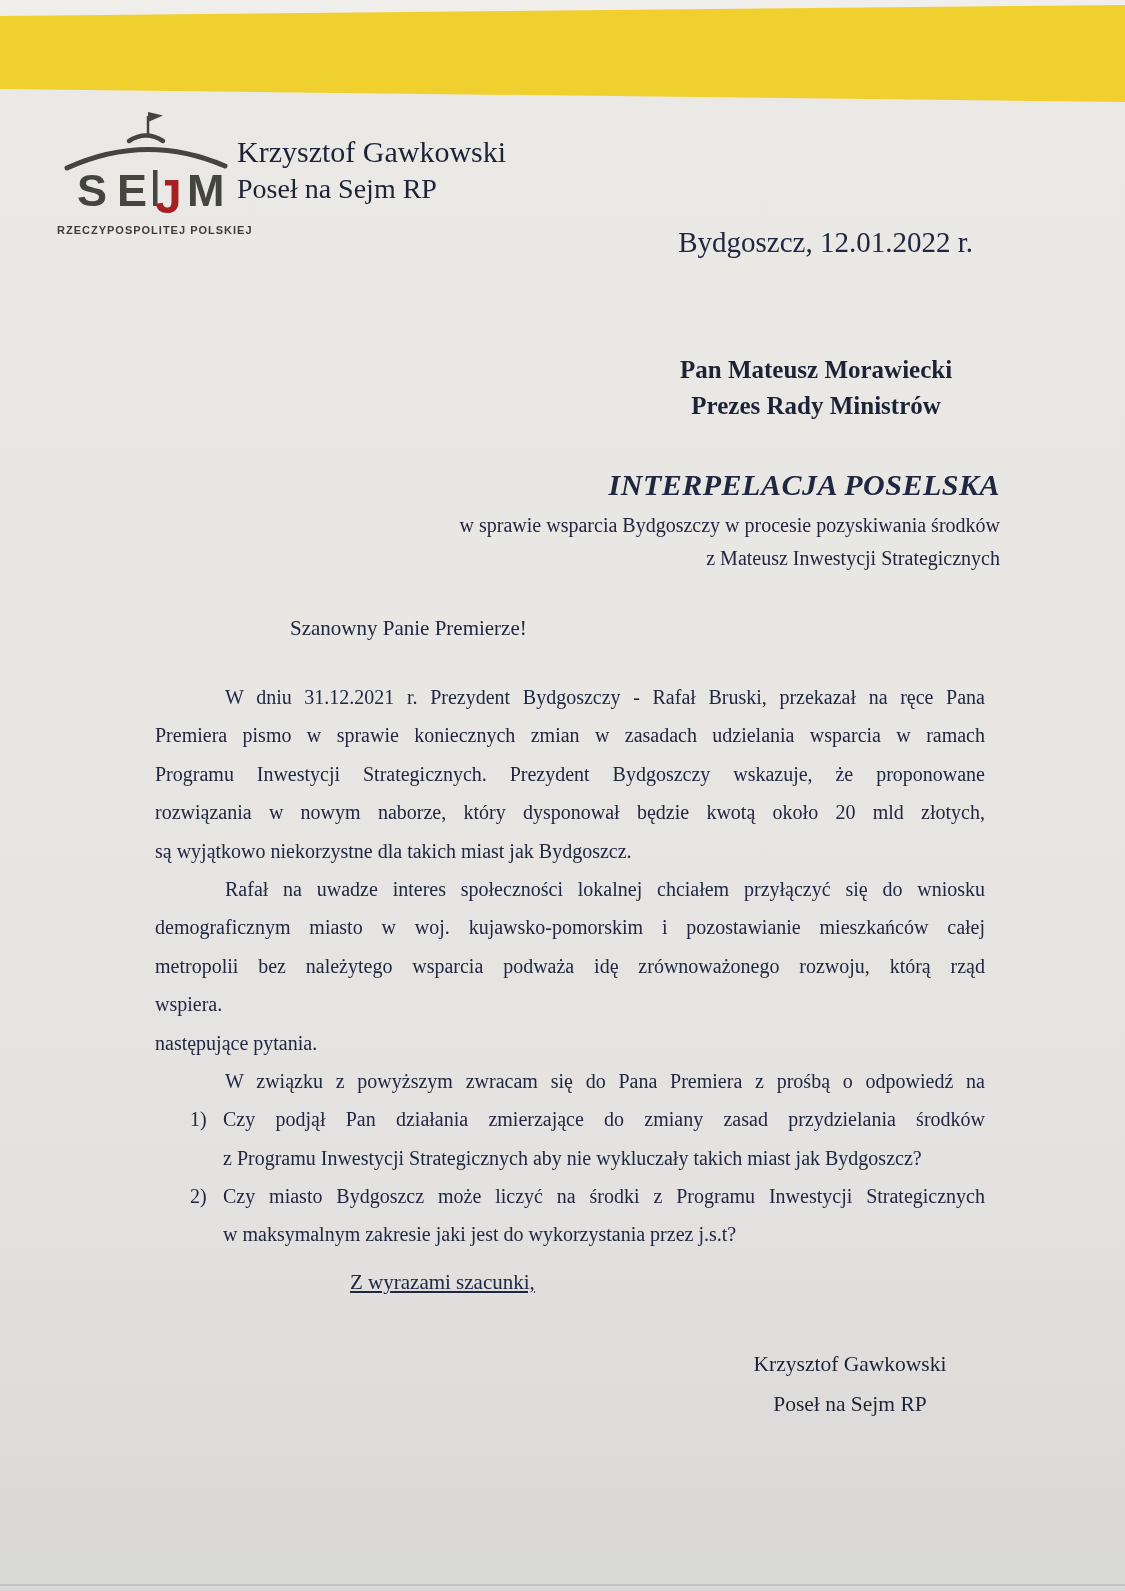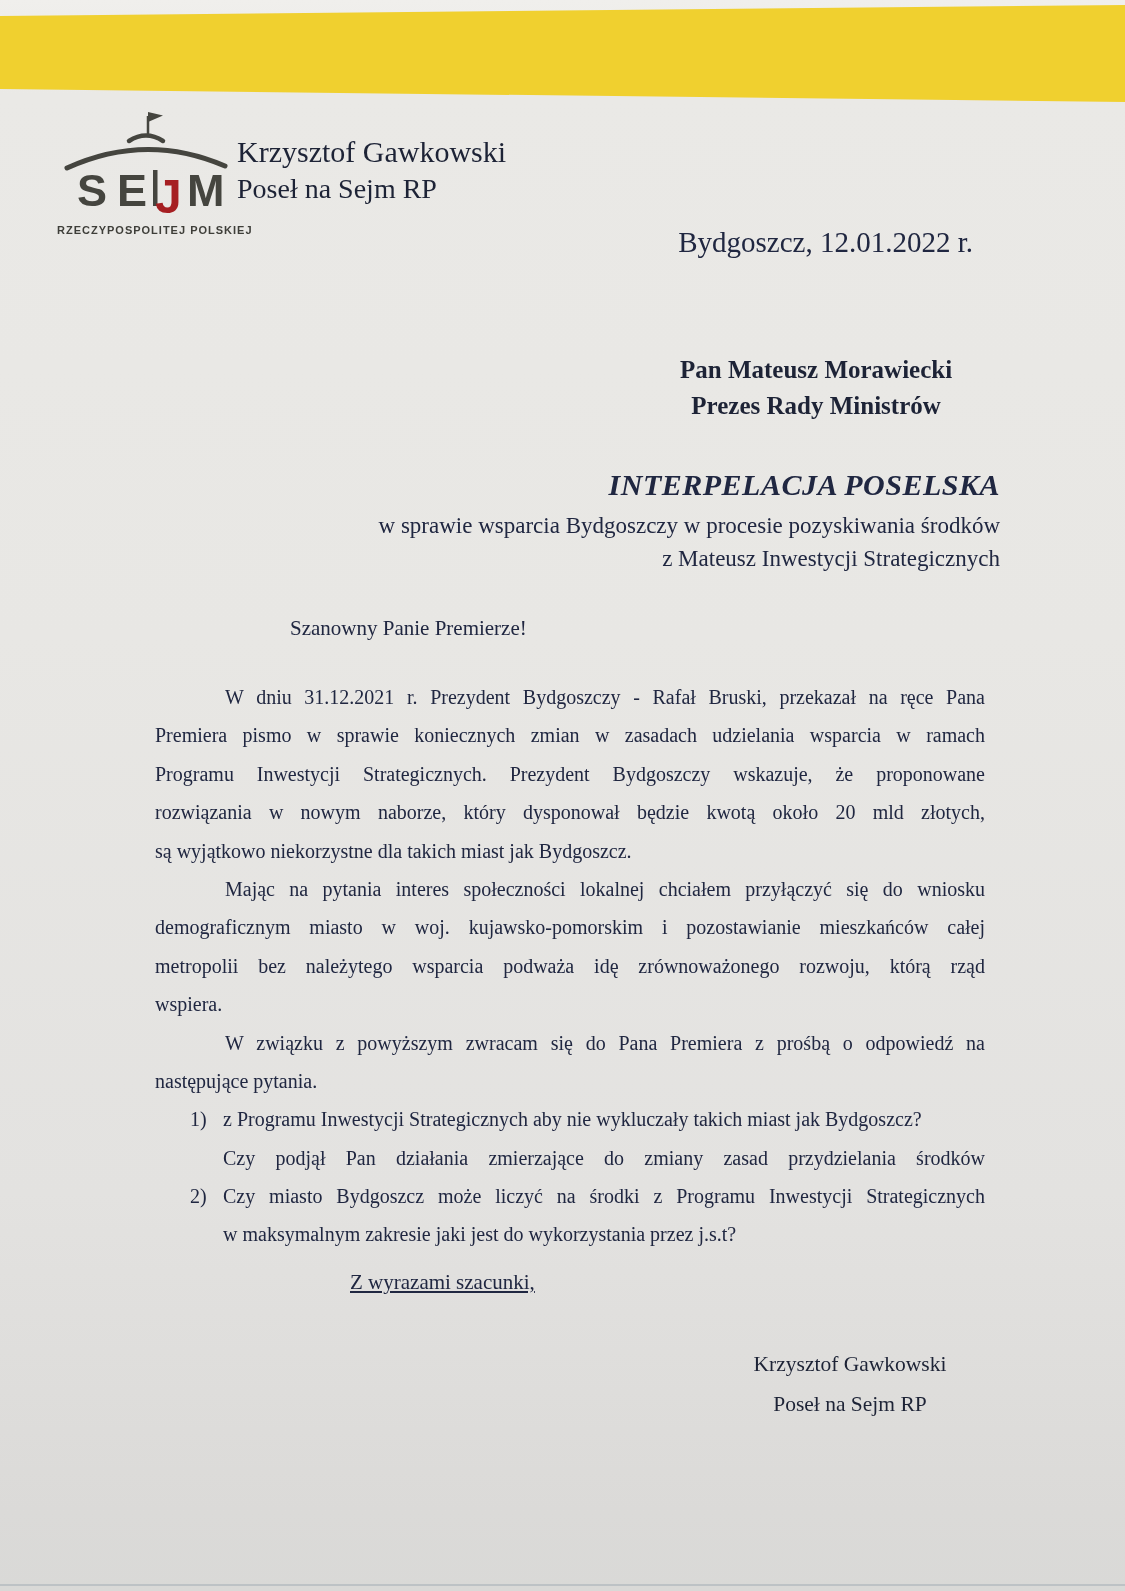--- a/index.html
+++ b/index.html
@@ -38,21 +38,21 @@
     text-align: right; font-size: 29px;
   }
 
   .recipient {
     position: absolute; left: 680px; top: 352px;
     font-size: 25px; font-weight: bold; line-height: 36px; white-space: nowrap; text-align: center;
   }
 
   .title-block { position: absolute; left: 4px; top: 468px; width: 996px; text-align: right; }
   .doc-title { font-size: 30px; font-weight: bold; font-style: italic; letter-spacing: 0.5px; }
-  .doc-subtitle { font-size: 23px; line-height: 33px; margin-top: 7px; }
+  .doc-subtitle { font-size: 20px; line-height: 33px; margin-top: 7px; }
 
   
   .body-block { position: absolute; left: 155px; top: 616px; width: 830px; }
   .salutation { font-size: 21px; margin-left: 135px; height: 38px; margin-bottom: 24px; }
   .para, .q-lines { font-size: 20px; }
   .line {
     line-height: 38.4px; height: 38.4px; overflow: hidden;
     text-align: justify; text-align-last: justify; white-space: normal;
   }
   .line.last { text-align-last: left; }
@@ -115,36 +115,36 @@
     <div class="salutation">Szanowny Panie Premierze!</div>
     <div>
         <div class="para">
           <div class="line indent">W dniu 31.12.2021 r. Prezydent Bydgoszczy - Rafał Bruski, przekazał na ręce Pana</div>
           <div class="line">Premiera pismo w sprawie koniecznych zmian w zasadach udzielania wsparcia w ramach</div>
           <div class="line">Programu Inwestycji Strategicznych. Prezydent Bydgoszczy wskazuje, że proponowane</div>
           <div class="line">rozwiązania w nowym naborze, który dysponował będzie kwotą około 20 mld złotych,</div>
           <div class="line last">są wyjątkowo niekorzystne dla takich miast jak Bydgoszcz.</div>
         </div>
         <div class="para">
-          <div class="line indent">Mając na pytania interes społeczności lokalnej chciałem przyłączyć się do wniosku</div>
+          <div class="line indent">Rafał na uwadze interes społeczności lokalnej chciałem przyłączyć się do wniosku</div>
           <div class="line">demograficznym miasto w woj. kujawsko-pomorskim i pozostawianie mieszkańców całej</div>
           <div class="line">metropolii bez należytego wsparcia podważa idę zrównoważonego rozwoju, którą rząd</div>
           <div class="line last">wspiera.</div>
         </div>
         <div class="para">
+          <div class="line last">następujące pytania.</div>
           <div class="line indent">W związku z powyższym zwracam się do Pana Premiera z prośbą o odpowiedź na</div>
-          <div class="line last">następujące pytania.</div>
         </div>
       </div>
     <div class="questions">
         <div class="q">
           <div class="q-marker">1)</div>
           <div class="q-lines">
+            <div class="line">Czy podjął Pan działania zmierzające do zmiany zasad przydzielania środków</div>
             <div class="line last">z Programu Inwestycji Strategicznych aby nie wykluczały takich miast jak Bydgoszcz?</div>
-            <div class="line">Czy podjął Pan działania zmierzające do zmiany zasad przydzielania środków</div>
           </div>
         </div>
         <div class="q">
           <div class="q-marker">2)</div>
           <div class="q-lines">
             <div class="line">Czy miasto Bydgoszcz może liczyć na środki z Programu Inwestycji Strategicznych</div>
             <div class="line last">w maksymalnym zakresie jaki jest do wykorzystania przez j.s.t?</div>
           </div>
         </div>
       </div>

